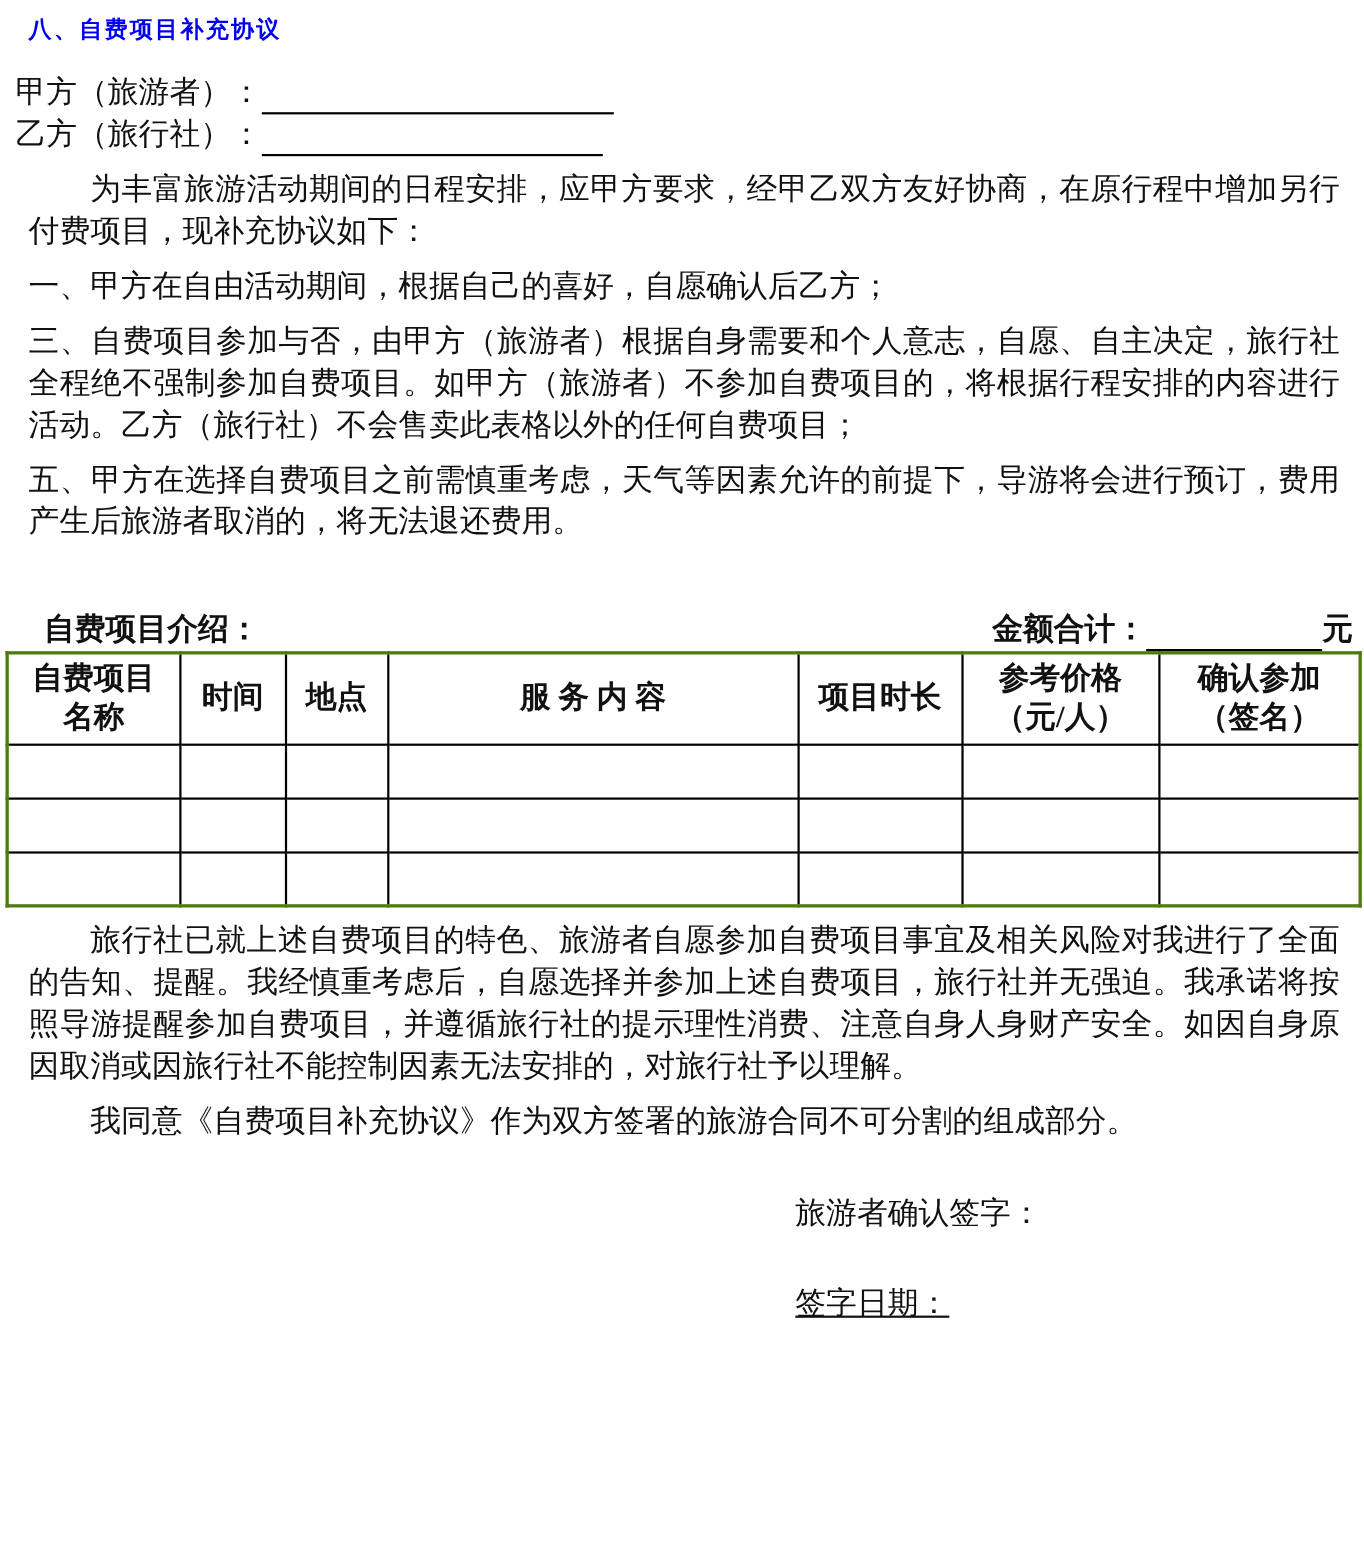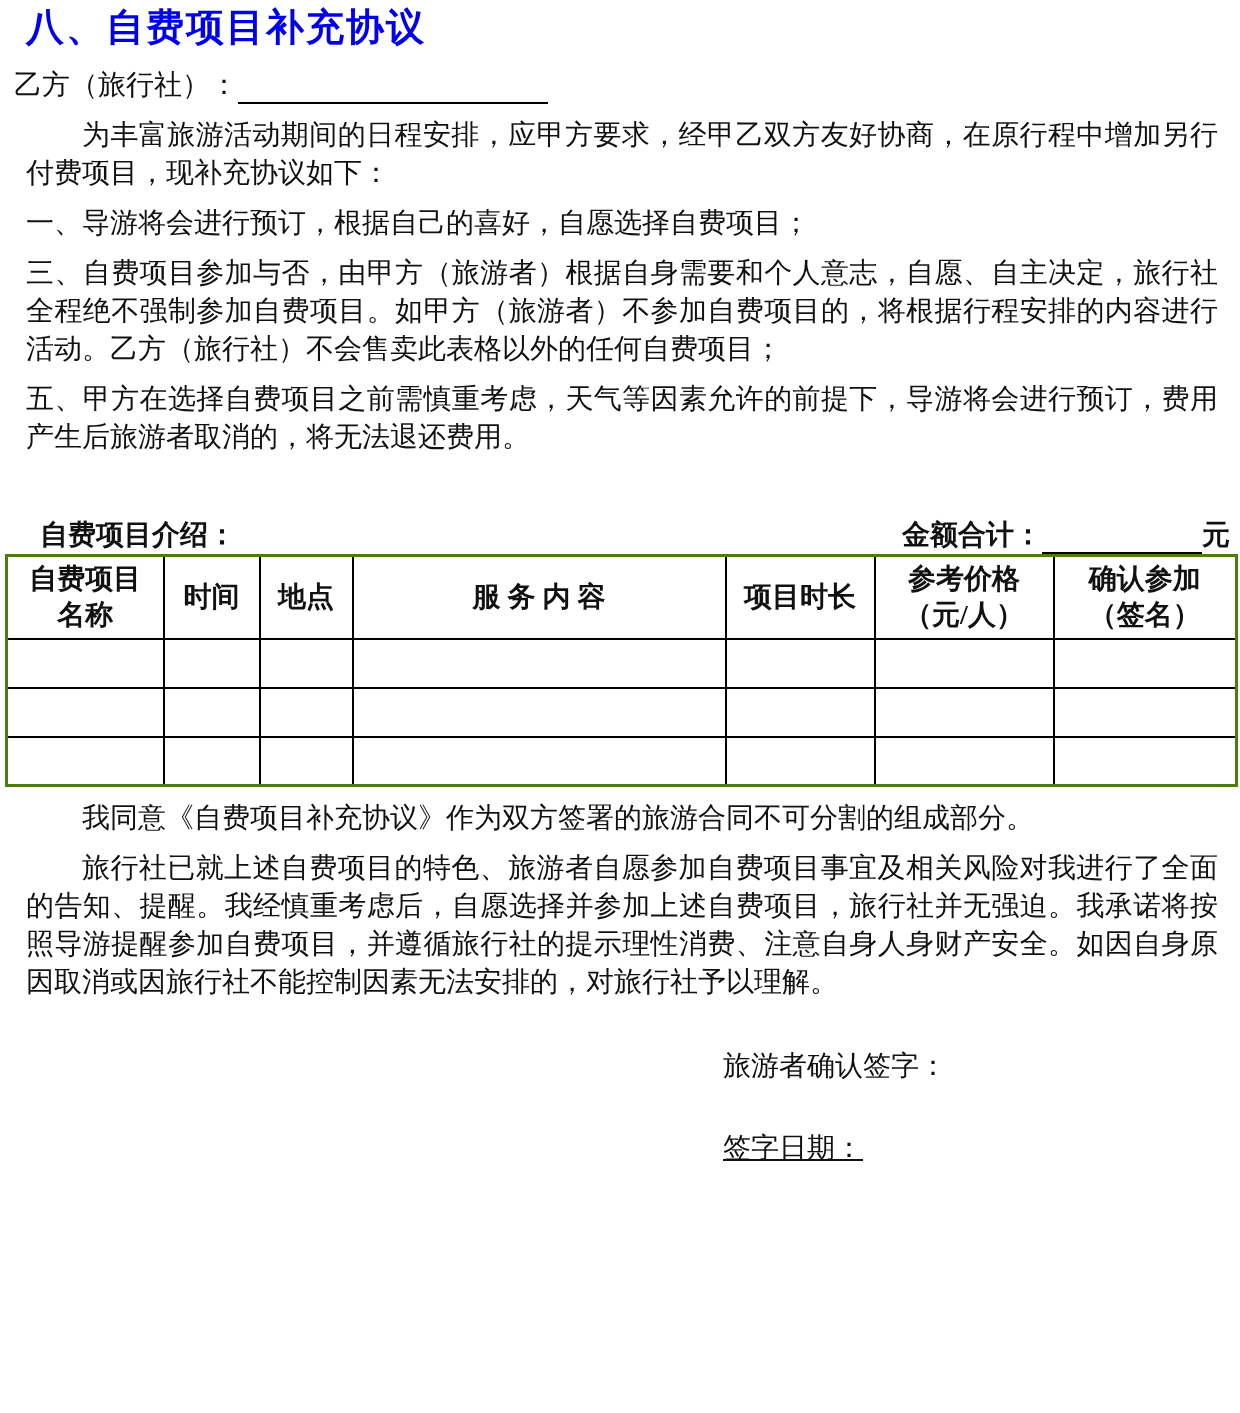--- a/index.html
+++ b/index.html
@@ -7,21 +7,21 @@
   body {
     width: 1240px; height: 1413px; overflow: hidden;
     color: #111111;
     font-family: "Liberation Serif", serif;
     font-size: 28px; line-height: 38px;
   }
   .page { padding: 6px 10px 0 14px; }
 
   .title {
     color: #0000EE;
-    font-size: 38px; line-height: 42px;
+    font-size: 21px; line-height: 42px;
     font-weight: bold;
     margin: 0 0 18px 12px;
     letter-spacing: 2px;
   }
 
   .party-line { line-height: 38px; white-space: nowrap; }
   .blank {
     display: inline-block;
     border-bottom: 2px solid #000;
     height: 34px;
@@ -69,25 +69,26 @@
   .sig-block { margin-top: 46px; margin-left: 709px; }
   .sig-date { margin-top: 44px; text-decoration: underline; }
 </style>
 </head>
 <body>
 
 <div class="page">
 
   <h1 class="title">八、自费项目补充协议</h1>
 
+  <div class="party-line"><span>甲方（旅游者）：</span><span class="blank blank-a"></span></div>
 
   <div class="party-line"><span>乙方（旅行社）：</span><span class="blank blank-b"></span></div>
 
   <p class="text indent">为丰富旅游活动期间的日程安排，应甲方要求，经甲乙双方友好协商，在原行程中增加另行付费项目，现补充协议如下：</p>
-  <p class="text">一、导游将会进行预订，根据自己的喜好，自愿选择自费项目；</p>
+  <p class="text">一、甲方在自由活动期间，根据自己的喜好，自愿确认后乙方；</p>
   <p class="text">三、自费项目参加与否，由甲方（旅游者）根据自身需要和个人意志，自愿、自主决定，旅行社全程绝不强制参加自费项目。如甲方（旅游者）不参加自费项目的，将根据行程安排的内容进行活动。乙方（旅行社）不会售卖此表格以外的任何自费项目；</p>
   <p class="text">五、甲方在选择自费项目之前需慎重考虑，天气等因素允许的前提下，导游将会进行预订，费用产生后旅游者取消的，将无法退还费用。</p>
 
   <div class="fee-intro">
     <span class="fee-intro-left">自费项目介绍：</span>
     <span class="fee-total"><span>金额合计：</span><span class="blank blank-total"></span><span>元</span></span>
   </div>
 
   <table class="fee-table">
     <colgroup>
@@ -137,21 +138,21 @@
           <td></td>
           <td></td>
           <td></td>
           <td></td>
           <td></td>
           <td></td>
         </tr>
       </tbody>
   </table>
 
+  <p class="text indent">旅行社已就上述自费项目的特色、旅游者自愿参加自费项目事宜及相关风险对我进行了全面的告知、提醒。我经慎重考虑后，自愿选择并参加上述自费项目，旅行社并无强迫。我承诺将按照导游提醒参加自费项目，并遵循旅行社的提示理性消费、注意自身人身财产安全。如因自身原因取消或因旅行社不能控制因素无法安排的，对旅行社予以理解。</p>
   <p class="text indent">我同意《自费项目补充协议》作为双方签署的旅游合同不可分割的组成部分。</p>
-  <p class="text indent">旅行社已就上述自费项目的特色、旅游者自愿参加自费项目事宜及相关风险对我进行了全面的告知、提醒。我经慎重考虑后，自愿选择并参加上述自费项目，旅行社并无强迫。我承诺将按照导游提醒参加自费项目，并遵循旅行社的提示理性消费、注意自身人身财产安全。如因自身原因取消或因旅行社不能控制因素无法安排的，对旅行社予以理解。</p>
 
   <div class="sig-block">
     <div>旅游者确认签字：</div>
     <div class="sig-date">签字日期：</div>
   </div>
 
 </div>
 
 </body></html>

